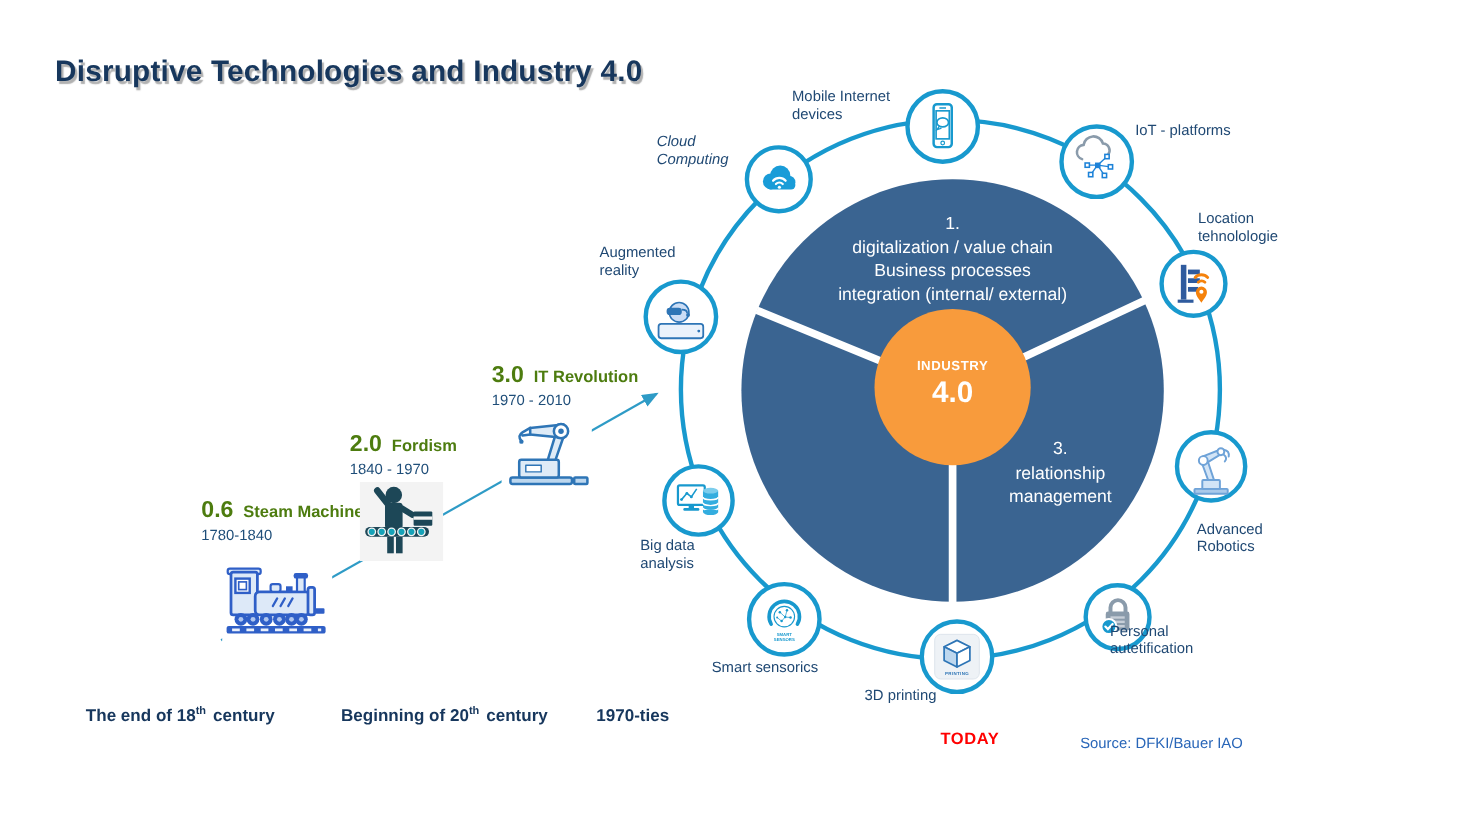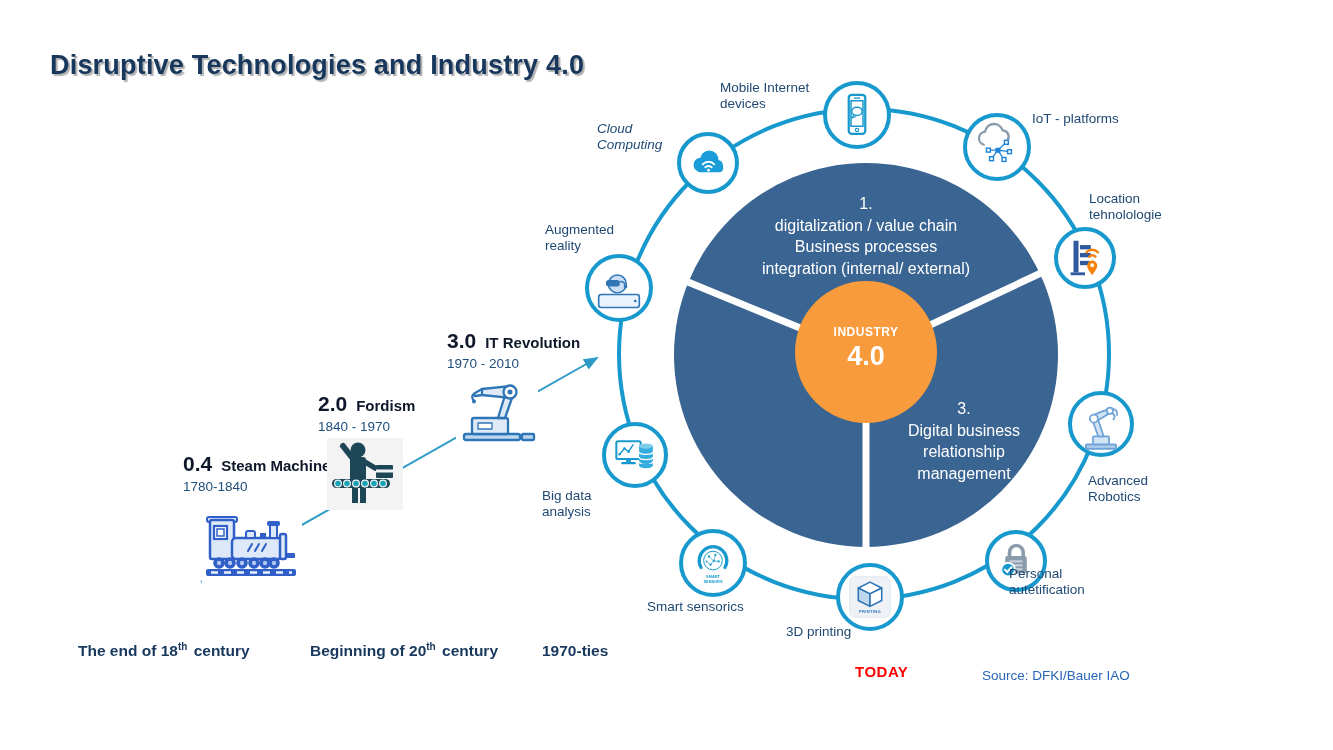--- a/index.html
+++ b/index.html
@@ -14,21 +14,21 @@
   .ln{display:block;}
   .hub{position:absolute;left:791px;top:325px;width:150px;text-align:center;color:#fff;}
   .hub .l1{font-size:12px;font-weight:bold;letter-spacing:.5px;}
   .hub .l2{font-size:27px;font-weight:bold;margin-top:2px;}
   
   .node{position:absolute;border:4px solid #1899CE;border-radius:50%;background:#fff;
         display:flex;align-items:center;justify-content:center;box-sizing:content-box;}
   .lbl{position:absolute;color:#1F4873;font-size:13.5px;line-height:15.5px;white-space:nowrap;}
   .lbl.italic{font-style:italic;}
   
-  .tl-head{position:absolute;color:#0f172a;white-space:nowrap;}
+  .tl-head{position:absolute;color:#4d7c0f;white-space:nowrap;}
   .tl-num{font-size:21px;font-weight:bold;}
   .tl-name{font-size:15px;font-weight:bold;margin-left:9px;}
   .tl-period{position:absolute;color:#1F4E79;font-size:13.5px;white-space:nowrap;}
   .era{position:absolute;top:641px;color:#17375D;font-size:15.5px;font-weight:bold;white-space:nowrap;}
   .era sup{font-size:10px;margin-right:2px;}
   .today{position:absolute;left:855px;top:663px;color:#FF0000;font-size:15px;font-weight:bold;letter-spacing:.5px;}
   .source{position:absolute;left:982px;top:668px;color:#2966B8;font-size:13.5px;}
 </style>
 </head>
 <body>
@@ -60,21 +60,20 @@
   </div>
 
   <div class="seg" style="left:706px;top:193px;width:320px;">
     <span class="ln">1.</span>
     <span class="ln">digitalization / value chain</span>
     <span class="ln">Business processes</span>
     <span class="ln">integration (internal/ external)</span>
   </div>
   <div class="seg" style="left:868px;top:398px;width:192px;">
     <span class="ln">3.</span>
-    <span class="ln">Digital business</span>
     <span class="ln">relationship</span>
     <span class="ln">management</span>
   </div>
 
   <div class="node" style="left:677px;top:132px;width:54px;height:54px;">
     <svg viewBox="0 0 64 64" width="42" height="42">
       <g fill="#199CD8">
         <circle cx="21" cy="35" r="11"></circle>
           <circle cx="34" cy="27" r="14"></circle>
           <circle cx="46" cy="36" r="9"></circle>
@@ -250,31 +249,31 @@
   <div class="lbl" style="left:1009px;top:566px;">
     <span class="ln">Personal</span>
     <span class="ln">autetification</span>
   </div>
   <div class="lbl" style="left:786px;top:624px;">
     <span class="ln">3D printing</span>
   </div>
   <div class="lbl" style="left:647px;top:599px;">
     <span class="ln">Smart sensorics</span>
   </div>
-  <div class="lbl" style="left:542px;top:488px;">
+  <div class="lbl" style="left:582px;top:488px;">
     <span class="ln">Big data</span>
     <span class="ln">analysis</span>
   </div>
   <div class="lbl" style="left:545px;top:222px;">
     <span class="ln">Augmented</span>
     <span class="ln">reality</span>
   </div>
 
   <div class="tl-head" style="left:183px;top:452px;">
-    <span class="tl-num">0.4</span><span class="tl-name">Steam Machine</span>
+    <span class="tl-num">0.6</span><span class="tl-name">Steam Machine</span>
   </div>
   <div class="tl-period" style="left:183px;top:479px;">1780-1840</div>
 
   <div class="tl-head" style="left:318px;top:392px;">
     <span class="tl-num">2.0</span><span class="tl-name">Fordism</span>
   </div>
   <div class="tl-period" style="left:318px;top:419px;">1840 - 1970</div>
 
   <div class="tl-head" style="left:447px;top:329px;">
     <span class="tl-num">3.0</span><span class="tl-name">IT Revolution</span>

